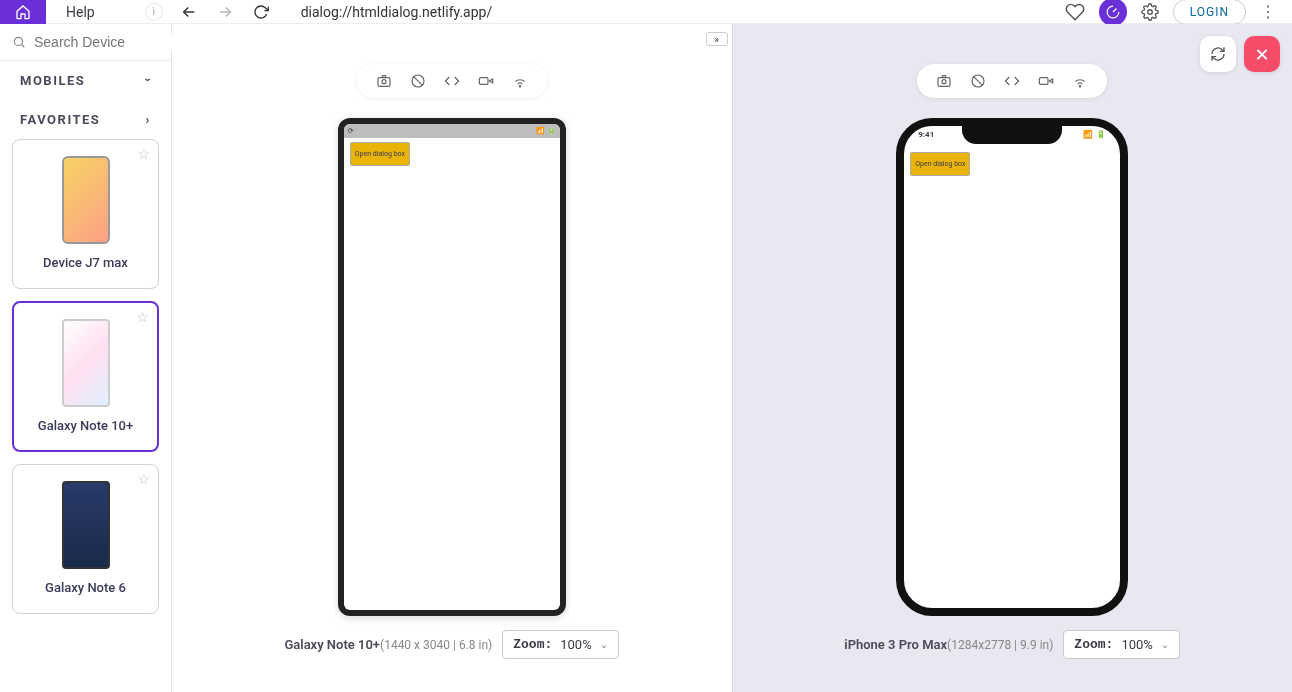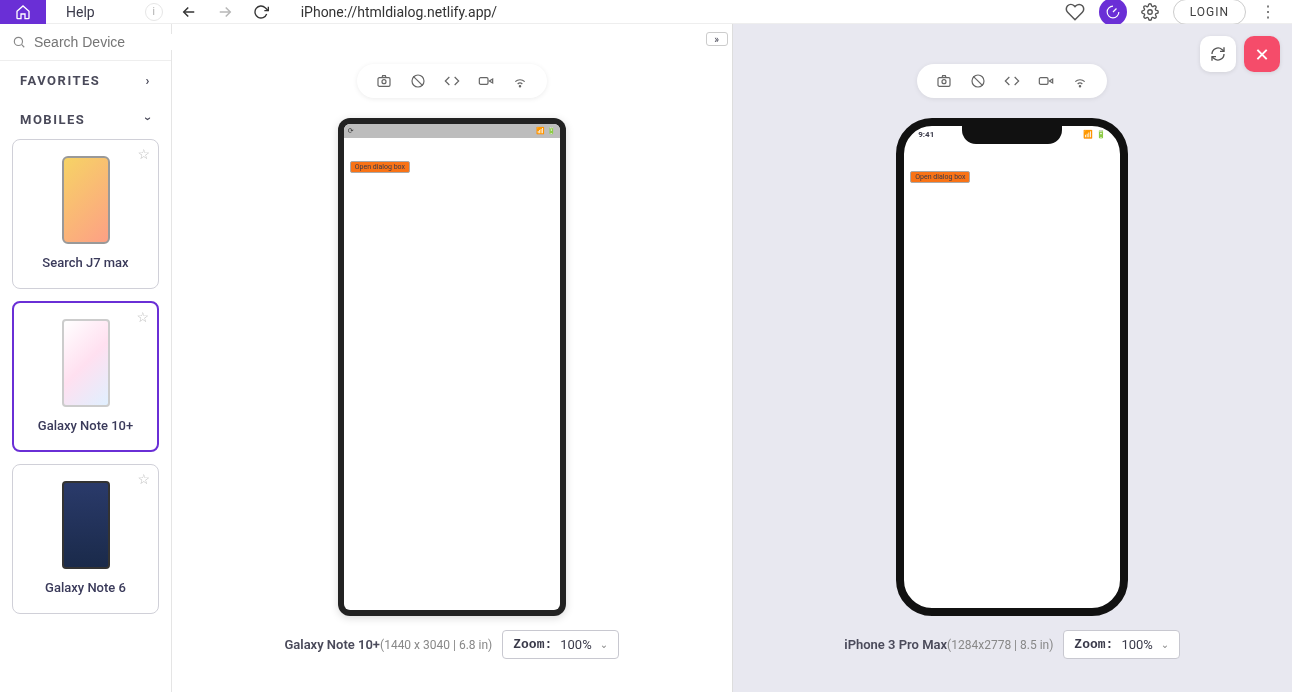--- a/index.html
+++ b/index.html
@@ -7,21 +7,21 @@
 .topbar { height: 24px; display: flex; align-items: center; border-bottom: 1px solid #eee; }
 .home-btn { width: 46px; height: 24px; background: #6a2fd6; display: flex; align-items: center; justify-content: center; }
 .home-btn svg { stroke: #fff; }
 .help { padding: 0 20px; font-size: 14px; color: #3a3a4a; }
 .nav-icons { margin-left: 30px; display: flex; align-items: center; gap: 16px; }
 .nav-icon { width: 20px; height: 20px; display: flex; align-items: center; justify-content: center; color: #555; }
 .url-bar { flex: 1; margin-left: 30px; font-size: 14px; color: #333; }
 .right-icons { display: flex; align-items: center; gap: 14px; padding-right: 16px; }
 .circle-btn { width: 28px; height: 28px; border-radius: 50%; display: flex; align-items: center; justify-content: center; }
 .purple-circle { background: #6a2fd6; color: #fff; }
-.login-btn { border: 1px solid #ccc; border-radius: 18px; padding: 5px 16px; font-size: 12px; letter-spacing: 1px; color: #404040; }
+.login-btn { border: 1px solid #ccc; border-radius: 18px; padding: 5px 16px; font-size: 12px; letter-spacing: 1px; color: #0369a1; }
 .main { display: flex; height: 668px; }
 .sidebar { width: 172px; border-right: 1px solid #e5e5e5; display: flex; flex-direction: column; }
 .search-row { display: flex; align-items: center; padding: 10px 12px; border-bottom: 1px solid #eee; gap: 8px; }
 .search-row input { border: none; outline: none; font-size: 14px; flex: 1; color: #555; }
 .section-header { display: flex; align-items: center; justify-content: space-between; padding: 12px 20px; font-size: 13px; font-weight: 700; letter-spacing: 1.5px; color: #4a4a5a; }
 .devices { padding: 0 12px 12px; display: flex; flex-direction: column; gap: 12px; overflow: hidden; }
 .device-card { border: 1px solid #d0d0d8; border-radius: 8px; padding: 10px 8px 16px; position: relative; text-align: center; }
 .device-card.selected { border: 2px solid #6a2fd6; }
 .star { position: absolute; top: 6px; right: 8px; color: #bbb; font-size: 14px; }
 .device-thumb { width: 48px; height: 88px; margin: 6px auto 10px; border: 2px solid #999; border-radius: 6px; background: linear-gradient(135deg,#f6d365,#fda085); }
@@ -39,21 +39,21 @@
 .toolbar-pill { display: flex; gap: 16px; padding: 8px 18px; background: #fff; border-radius: 22px; box-shadow: 0 1px 5px rgba(0,0,0,0.08); margin-bottom: 20px; }
 .toolbar-pill span { width: 18px; height: 18px; display: flex; align-items: center; justify-content: center; color: #666; }
 .phone-frame { position: relative; border-radius: 18px; background: #222; box-shadow: 0 2px 8px rgba(0,0,0,0.15); }
 .android-frame { width: 228px; height: 498px; padding: 6px; border-radius: 12px; }
 .android-screen { width: 100%; height: 100%; background: #fff; border-radius: 6px; position: relative; overflow: hidden; }
 .android-status { height: 14px; background: #bdbdbd; display: flex; align-items: center; justify-content: space-between; padding: 0 4px; font-size: 7px; color: #333; }
 .iphone-frame { width: 232px; height: 498px; border: 8px solid #111; border-radius: 36px; background: #fff; position: relative; overflow: hidden; }
 .iphone-notch { position: absolute; top: 0; left: 50%; transform: translateX(-50%); width: 100px; height: 18px; background: #111; border-radius: 0 0 14px 14px; z-index: 2; }
 .iphone-status { position: absolute; top: 4px; left: 0; right: 0; display: flex; justify-content: space-between; padding: 0 14px; font-size: 8px; font-weight: 700; }
 .iphone-status .r { display: flex; gap: 3px; align-items: center; }
-.open-dialog-btn { position: absolute; top: 18px; left: 6px; font-size: 7px; padding: 1px 4px; background: #f97316; border: 1px solid #aaa; border-radius: 2px; margin-top: 19px; }
+.open-dialog-btn { position: absolute; top: 18px; left: 6px; font-size: 7px; padding: 7px 4px; background: #eab308; border: 1px solid #aaa; border-radius: 2px; }
 .iphone-frame .open-dialog-btn { top: 26px; }
 .footer-row { display: flex; align-items: center; gap: 10px; margin-top: 14px; }
 .footer-label { font-size: 13px; color: #4a4a5a; }
 .footer-label b { font-weight: 600; }
 .zoom-box { display: flex; align-items: center; gap: 8px; border: 1px solid #c8c8d0; border-radius: 4px; padding: 6px 10px; background: #fff; font-size: 13px; }
 .zoom-box b { font-weight: 700; font-family: Liberation Mono, monospace; }
 .chev { font-size: 10px; color: #888; }
 svg { display: block; }
 </style>
 </head>
@@ -80,21 +80,21 @@
           <path d="M13 6l6 6-6 6"></path>
         </svg>
       </span>
     <span class="nav-icon">
         <svg width="16" height="16" viewBox="0 0 24 24" fill="none" stroke="#333" stroke-width="2">
           <path d="M23 4v6h-6"></path>
           <path d="M20.49 15a9 9 0 1 1-2.12-9.36L23 10"></path>
         </svg>
       </span>
   </div>
-  <div class="url-bar">iPhone://htmldialog.netlify.app/</div>
+  <div class="url-bar">dialog://htmldialog.netlify.app/</div>
   <div class="right-icons">
     <span>
         <svg width="20" height="20" viewBox="0 0 24 24" fill="none" stroke="#555" stroke-width="1.8">
           <path d="M20.84 4.61a5.5 5.5 0 0 0-7.78 0L12 5.67l-1.06-1.06a5.5 5.5 0 0 0-7.78 7.78L12 21.23l8.84-8.84a5.5 5.5 0 0 0 0-7.78z"></path>
         </svg>
       </span>
     <span class="circle-btn purple-circle">
         <svg width="14" height="14" viewBox="0 0 24 24" fill="none" stroke="#fff" stroke-width="2">
           <path d="M12 2a10 10 0 1 0 10 10"></path>
           <path d="M12 12l6-6"></path>
@@ -116,32 +116,32 @@
     <div class="search-row">
       <span>
           <svg width="14" height="14" viewBox="0 0 24 24" fill="none" stroke="#888" stroke-width="2">
             <circle cx="11" cy="11" r="7"></circle>
             <path d="M21 21l-4.35-4.35"></path>
           </svg>
         </span>
       <input placeholder="Search Device" style="">
     </div>
     <div class="section-header">
+      <span>MOBILES</span>
+      <span style="transform:rotate(90deg);display:inline-block;">›</span>
+    </div>
+    <div class="section-header">
       <span>FAVORITES</span>
       <span>›</span>
-    </div>
-    <div class="section-header">
-      <span>MOBILES</span>
-      <span style="transform:rotate(90deg);display:inline-block;">›</span>
     </div>
     <div class="devices">
       <div class="device-card">
         <span class="star">☆</span>
         <div class="device-thumb"></div>
-        <div class="device-name">Search J7 max</div>
+        <div class="device-name">Device J7 max</div>
       </div>
       <div class="device-card selected">
         <span class="star">☆</span>
         <div class="device-thumb note10"></div>
         <div class="device-name">Galaxy Note 10+</div>
       </div>
       <div class="device-card">
         <span class="star">☆</span>
         <div class="device-thumb note9"></div>
         <div class="device-name">Galaxy Note 6</div>
@@ -256,21 +256,21 @@
         <div class="iphone-status">
           <span>9:41</span>
           <span class="r">
               <span>📶</span>
               <span>🔋</span>
             </span>
         </div>
         <div class="open-dialog-btn">Open dialog box</div>
       </div>
       <div class="footer-row">
-        <span class="footer-label"><b>iPhone 3 Pro Max</b><span style="color:#888;font-size:12px;">(1284x2778 | 8.5 in)</span></span>
+        <span class="footer-label"><b>iPhone 3 Pro Max</b><span style="color:#888;font-size:12px;">(1284x2778 | 9.9 in)</span></span>
         <div class="zoom-box">
           <b>Zoom:</b>
           <span>100%</span>
           <span class="chev">⌄</span>
         </div>
       </div>
     </div>
   </div>
 </div>
 

